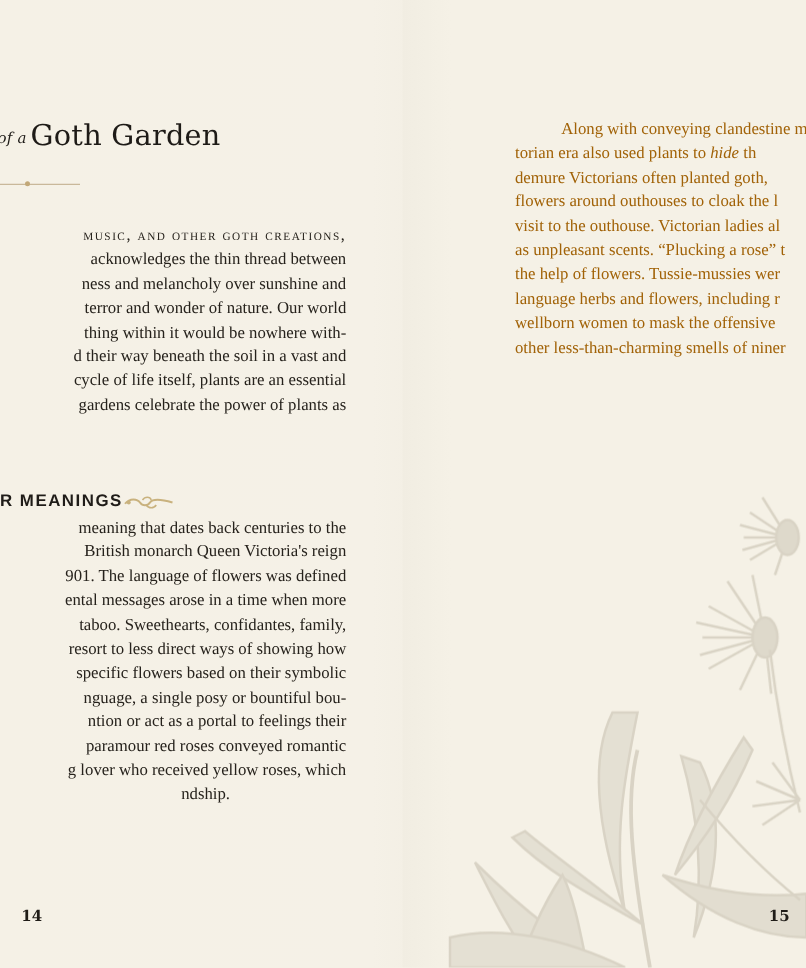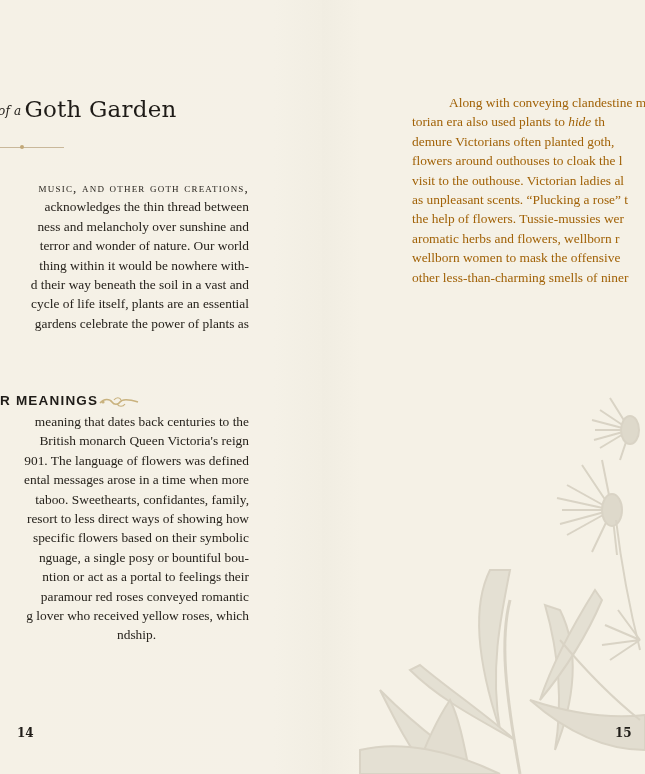--- a/index.html
+++ b/index.html
@@ -5,21 +5,21 @@
   html, body { margin:0; padding:0; }
   body {
     width:645px; height:774px; overflow:hidden;
     background:#f5f1e6;
     font-family:"Liberation Serif", "DejaVu Serif", serif;
     color:#231f1a;
     position:relative;
   }
   .spread { position:absolute; inset:0; }
   .page { position:absolute; top:0; bottom:0; }
-  .page-left { left:0; width:322px; background:linear-gradient(to right,#f5f1e6 0%,#f5f1e7 85%,#f2eee3 100%); }
+  .page-left { left:0; width:322px; background:linear-gradient(to right,#f5f1e6 0%,#f5f1e7 85%,#f2eee3 100%);padding-left:28px; }
   .page-right { left:322px; right:0; background:linear-gradient(to right,#f1ede2 0%,#f5f1e6 12%,#f5f1e6 100%); }
 
   .title {
     position:absolute; left:-2px; top:96px;
     font-family:"DejaVu Serif", serif;
     font-size:23px; letter-spacing:0.2px; color:#1e1b17;
     white-space:nowrap;
   }
   .title .small { font-size:12px; font-style:italic; margin-right:3px; vertical-align:2px; }
   .title-rule {
@@ -153,19 +153,19 @@
   </svg>
 
   <div class="right-text">
     <div class="indent"><span>Along with conveying clandestine m</span></div>
     <div><span>torian era also used plants to </span><i>hide</i><span> th</span></div>
     <div>demure Victorians often planted goth,</div>
     <div>flowers around outhouses to cloak the l</div>
     <div>visit to the outhouse. Victorian ladies al</div>
     <div>as unpleasant scents. “Plucking a rose” t</div>
     <div>the help of flowers. Tussie-mussies wer</div>
-    <div>aromatic herbs and flowers, wellborn r</div>
+    <div>language herbs and flowers, including r</div>
     <div>wellborn women to mask the offensive</div>
     <div>other less-than-charming smells of niner</div>
   </div>
 
   <div class="page-num pn-right">15</div>
 </div>
 
 </body></html>

